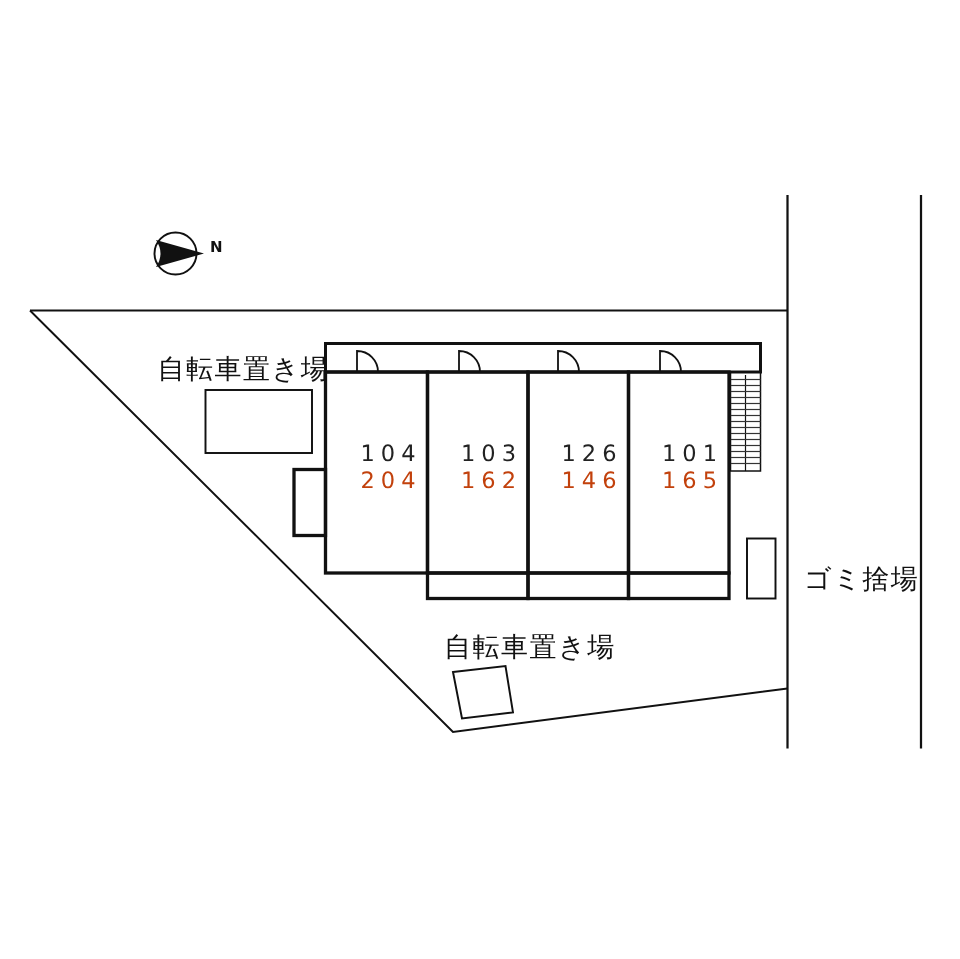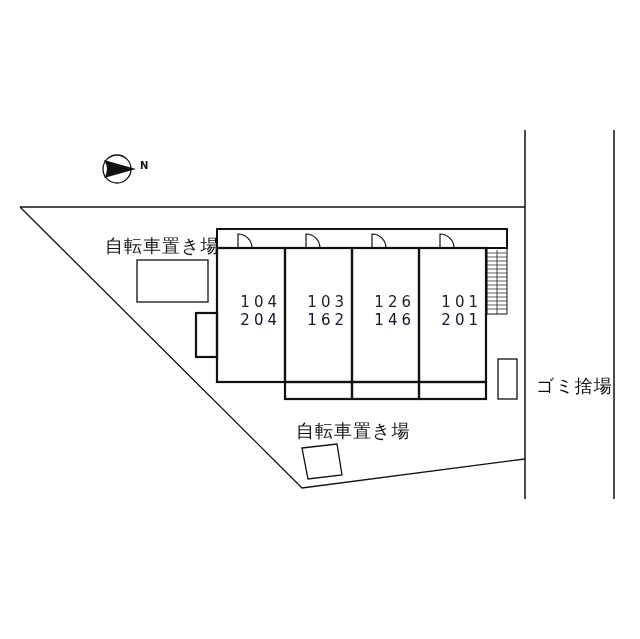--- a/index.html
+++ b/index.html
@@ -1,20 +1,20 @@
 <!DOCTYPE html>
 <html><head>
   <meta charset="utf-8">
   <style>
     html, body { margin: 0; padding: 0; background: #ffffff; }
     body { width: 640px; height: 639px; position: relative; overflow: hidden; font-family: "DejaVu Sans", sans-serif; }
     svg { position: absolute; left: 0; top: 0; }
     .label { position: absolute; font-size: 18px; color: #111; letter-spacing: 1px; white-space: nowrap; }
     .unit { position: absolute; font-family: "DejaVu Sans", sans-serif; font-size: 15px; color: #222; letter-spacing: 4px; line-height: 18px; text-align: right; width: 63px; }
-    .unit .lower { color: #0f172a; }
+    .unit .lower { color: #c2410c; }
   </style>
 </head>
 <body>
 
 <svg width="640" height="639" viewBox="0 0 640 639">
 
   <line x1="525" y1="130" x2="525" y2="499" stroke="#111" stroke-width="1.5"></line>
   <line x1="614" y1="130" x2="614" y2="499" stroke="#111" stroke-width="1.5"></line>
 
   <polyline points="20,207 525,207" fill="none" stroke="#111" stroke-width="1.3"></polyline>
@@ -87,14 +87,14 @@
 <div class="unit" style="left:285px;top:293px;">
   <div>103</div>
   <div class="lower">162</div>
 </div>
 <div class="unit" style="left:352px;top:293px;">
   <div>126</div>
   <div class="lower">146</div>
 </div>
 <div class="unit" style="left:419px;top:293px;">
   <div>101</div>
-  <div class="lower">201</div>
+  <div class="lower">165</div>
 </div>
 
 </body></html>

